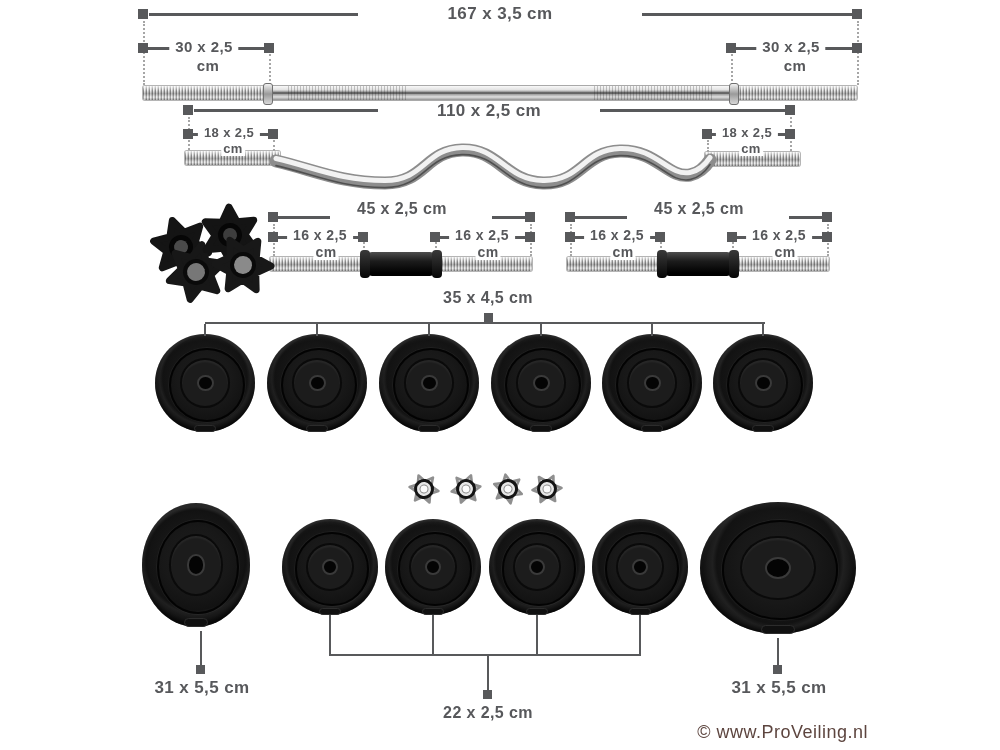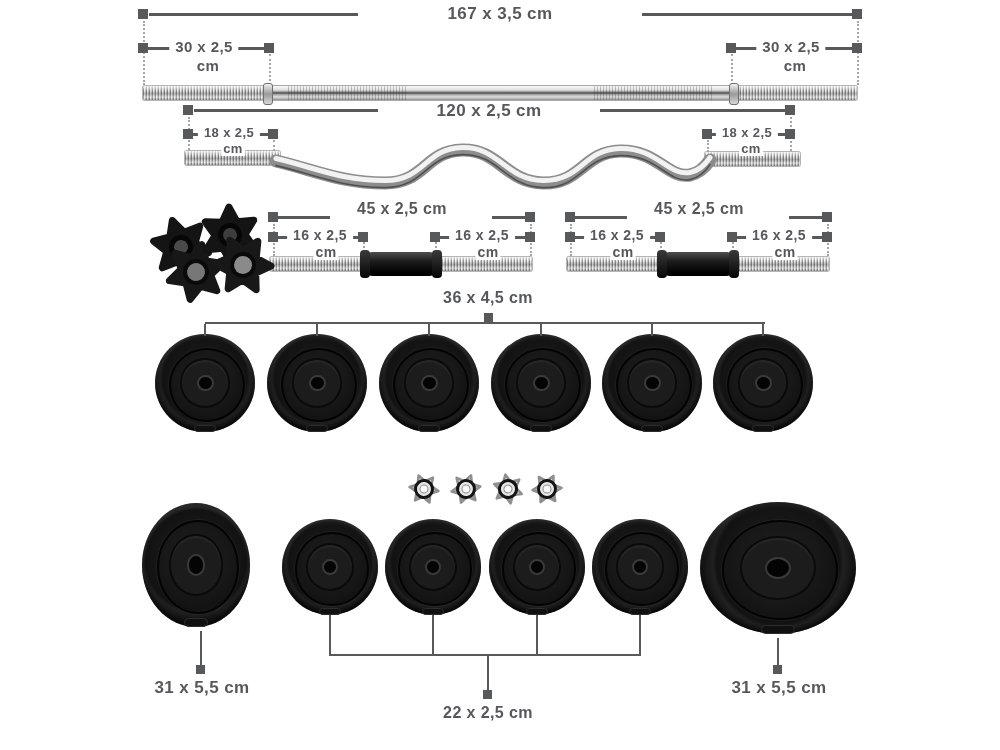--- a/index.html
+++ b/index.html
@@ -83,21 +83,21 @@
     <div class="knurl" style="left:594px;top:86px;width:118px"></div>
     <div class="ring" style="left:263px;top:83px"></div>
     <div class="ring" style="left:729px;top:83px"></div>
   </div>
 
   <div>
     <div class="sq" style="left:183px;top:105px"></div>
     <div class="sq" style="left:785px;top:105px"></div>
     <div class="dline" style="left:194px;top:109px;width:184px"></div>
     <div class="dline" style="left:600px;top:109px;width:185px"></div>
-    <div class="lbl f17" style="left:489px;top:101px">120 x 2,5 cm</div>
+    <div class="lbl f17" style="left:489px;top:101px">110 x 2,5 cm</div>
 
     <div class="dot" style="left:188px;top:117px;height:33px"></div>
     <div class="dot" style="left:790px;top:117px;height:34px"></div>
 
     <div class="sq" style="left:183px;top:129px"></div>
     <div class="sq" style="left:268px;top:129px"></div>
     <div class="dline" style="left:193px;top:133px;width:81px"></div>
     <div class="lbl f13" style="left:229px;top:125px">18 x 2,5</div>
     <div class="lbl f13 nopad" style="left:233px;top:141px">cm</div>
     <div class="dot" style="left:273px;top:140px;height:11px"></div>
@@ -197,21 +197,21 @@
     <div class="dot" style="left:732px;top:242px;height:14px"></div>
 
     <div class="thread" style="left:567px;top:257px;width:96px"></div>
     <div class="thread" style="left:733px;top:257px;width:96px"></div>
     <div class="foam" style="left:659px;top:252px;width:78px"></div>
     <div class="flange" style="left:657px;top:250px"></div>
     <div class="flange" style="left:729px;top:250px"></div>
   </div>
 
   <div>
-    <div class="lbl f16" style="left:488px;top:289px">36 x 4,5 cm</div>
+    <div class="lbl f16" style="left:488px;top:289px">35 x 4,5 cm</div>
     <div class="sq sm" style="left:484px;top:313px"></div>
     <div class="vline" style="left:488px;top:322px;height:2px"></div>
     <div class="dline" style="left:205px;top:322px;width:560px;height:2px"></div>
     <div class="vline" style="left:204px;top:324px;height:12px"></div>
     <div class="vline" style="left:316px;top:324px;height:12px"></div>
     <div class="vline" style="left:428px;top:324px;height:12px"></div>
     <div class="vline" style="left:540px;top:324px;height:12px"></div>
     <div class="vline" style="left:651px;top:324px;height:12px"></div>
     <div class="vline" style="left:762px;top:324px;height:12px"></div>
 
@@ -333,14 +333,15 @@
     <div class="vline" style="left:329px;top:615px;height:40px"></div>
     <div class="vline" style="left:432px;top:615px;height:40px"></div>
     <div class="vline" style="left:536px;top:615px;height:40px"></div>
     <div class="vline" style="left:639px;top:615px;height:40px"></div>
     <div class="dline" style="left:329px;top:654px;width:312px;height:2px"></div>
     <div class="vline" style="left:487px;top:656px;height:34px"></div>
     <div class="sq sm" style="left:483px;top:690px"></div>
     <div class="lbl f16" style="left:488px;top:704px">22 x 2,5 cm</div>
   </div>
 
+  <div class="wm" style="right:132px;top:722px">© www.ProVeiling.nl</div>
 
 </div>
 
 </body></html>

